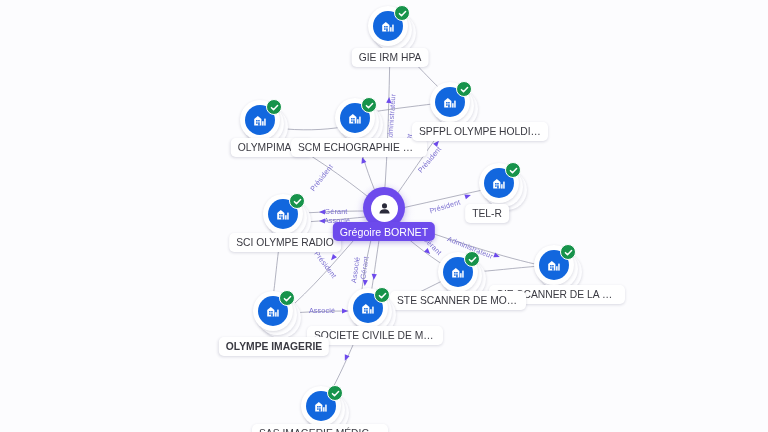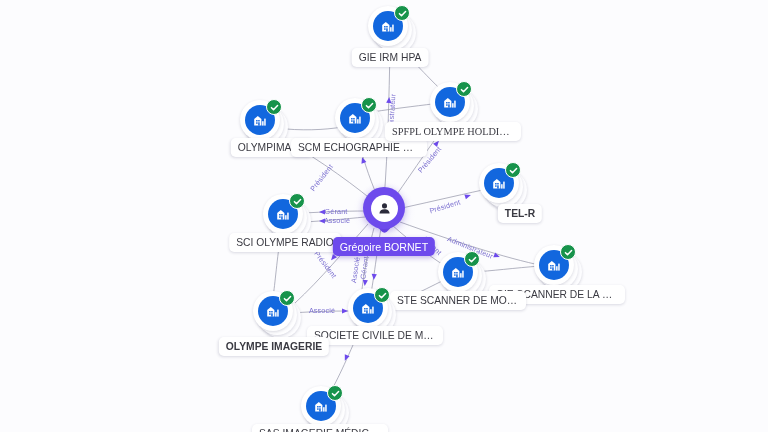--- a/index.html
+++ b/index.html
@@ -275,21 +275,21 @@
               </svg>
             </div>
           </div>
           <div class="badge">
             <svg width="9" height="9" viewBox="0 0 10 10">
               <path d="M1.6 5.2 L3.9 7.4 L8.4 2.8" stroke="#ffffff" stroke-width="1.7" fill="none" stroke-linecap="round" stroke-linejoin="round"></path>
             </svg>
           </div>
         </div>
       </div>
-      <div class="node-label" style="left: 453px; top: 122px; font-family: Liberation Serif, serif;">SPFPL OLYMPE HOLDING</div>
+      <div class="node-label" style="left: 480px; top: 122px;">SPFPL OLYMPE HOLDING</div>
       <div class="node" style="left: 501px; top: 185px;">
         <div class="comp-stack">
           <div class="card c3"></div>
           <div class="card c2"></div>
           <div class="card c1">
             <div class="comp-disc">
               <svg width="16" height="16" viewBox="0 0 16 16">
                 <path fill="#ffffff" d="M2.2 13.6V6.9l3.6-2.8 3.6 2.8v6.7H2.2z"></path>
                 <rect x="4.1" y="8.0" width="1.5" height="1.5" fill="#1267de"></rect>
                 <rect x="6.2" y="8.0" width="1.5" height="1.5" fill="#1267de"></rect>
@@ -300,21 +300,21 @@
               </svg>
             </div>
           </div>
           <div class="badge">
             <svg width="9" height="9" viewBox="0 0 10 10">
               <path d="M1.6 5.2 L3.9 7.4 L8.4 2.8" stroke="#ffffff" stroke-width="1.7" fill="none" stroke-linecap="round" stroke-linejoin="round"></path>
             </svg>
           </div>
         </div>
       </div>
-      <div class="node-label" style="left: 520px; top: 204px; font-weight: bold;">TEL-R</div>
+      <div class="node-label" style="left: 487px; top: 204px;">TEL-R</div>
       <div class="node" style="left: 285px; top: 216px;">
         <div class="comp-stack">
           <div class="card c3"></div>
           <div class="card c2"></div>
           <div class="card c1">
             <div class="comp-disc">
               <svg width="16" height="16" viewBox="0 0 16 16">
                 <path fill="#ffffff" d="M2.2 13.6V6.9l3.6-2.8 3.6 2.8v6.7H2.2z"></path>
                 <rect x="4.1" y="8.0" width="1.5" height="1.5" fill="#1267de"></rect>
                 <rect x="6.2" y="8.0" width="1.5" height="1.5" fill="#1267de"></rect>
@@ -464,16 +464,16 @@
           <div class="pin-tail"></div>
           <div class="pin-shape"></div>
           <div class="pin-inner">
             <svg width="15" height="15" viewBox="0 0 16 16">
               <circle cx="8" cy="5.2" r="2.7" fill="#2b2b3a"></circle>
               <path d="M2.6 13.4c0-3.0 2.4-4.6 5.4-4.6s5.4 1.6 5.4 4.6z" fill="#2b2b3a"></path>
             </svg>
           </div>
         </div>
       </div>
-      <div class="node-label person" style="left: 384px; top: 237px;">Grégoire BORNET</div>
+      <div class="node-label person" style="left: 384px; top: 222px;">Grégoire BORNET</div>
     </div>
 
 </div>
 
 </body></html>

